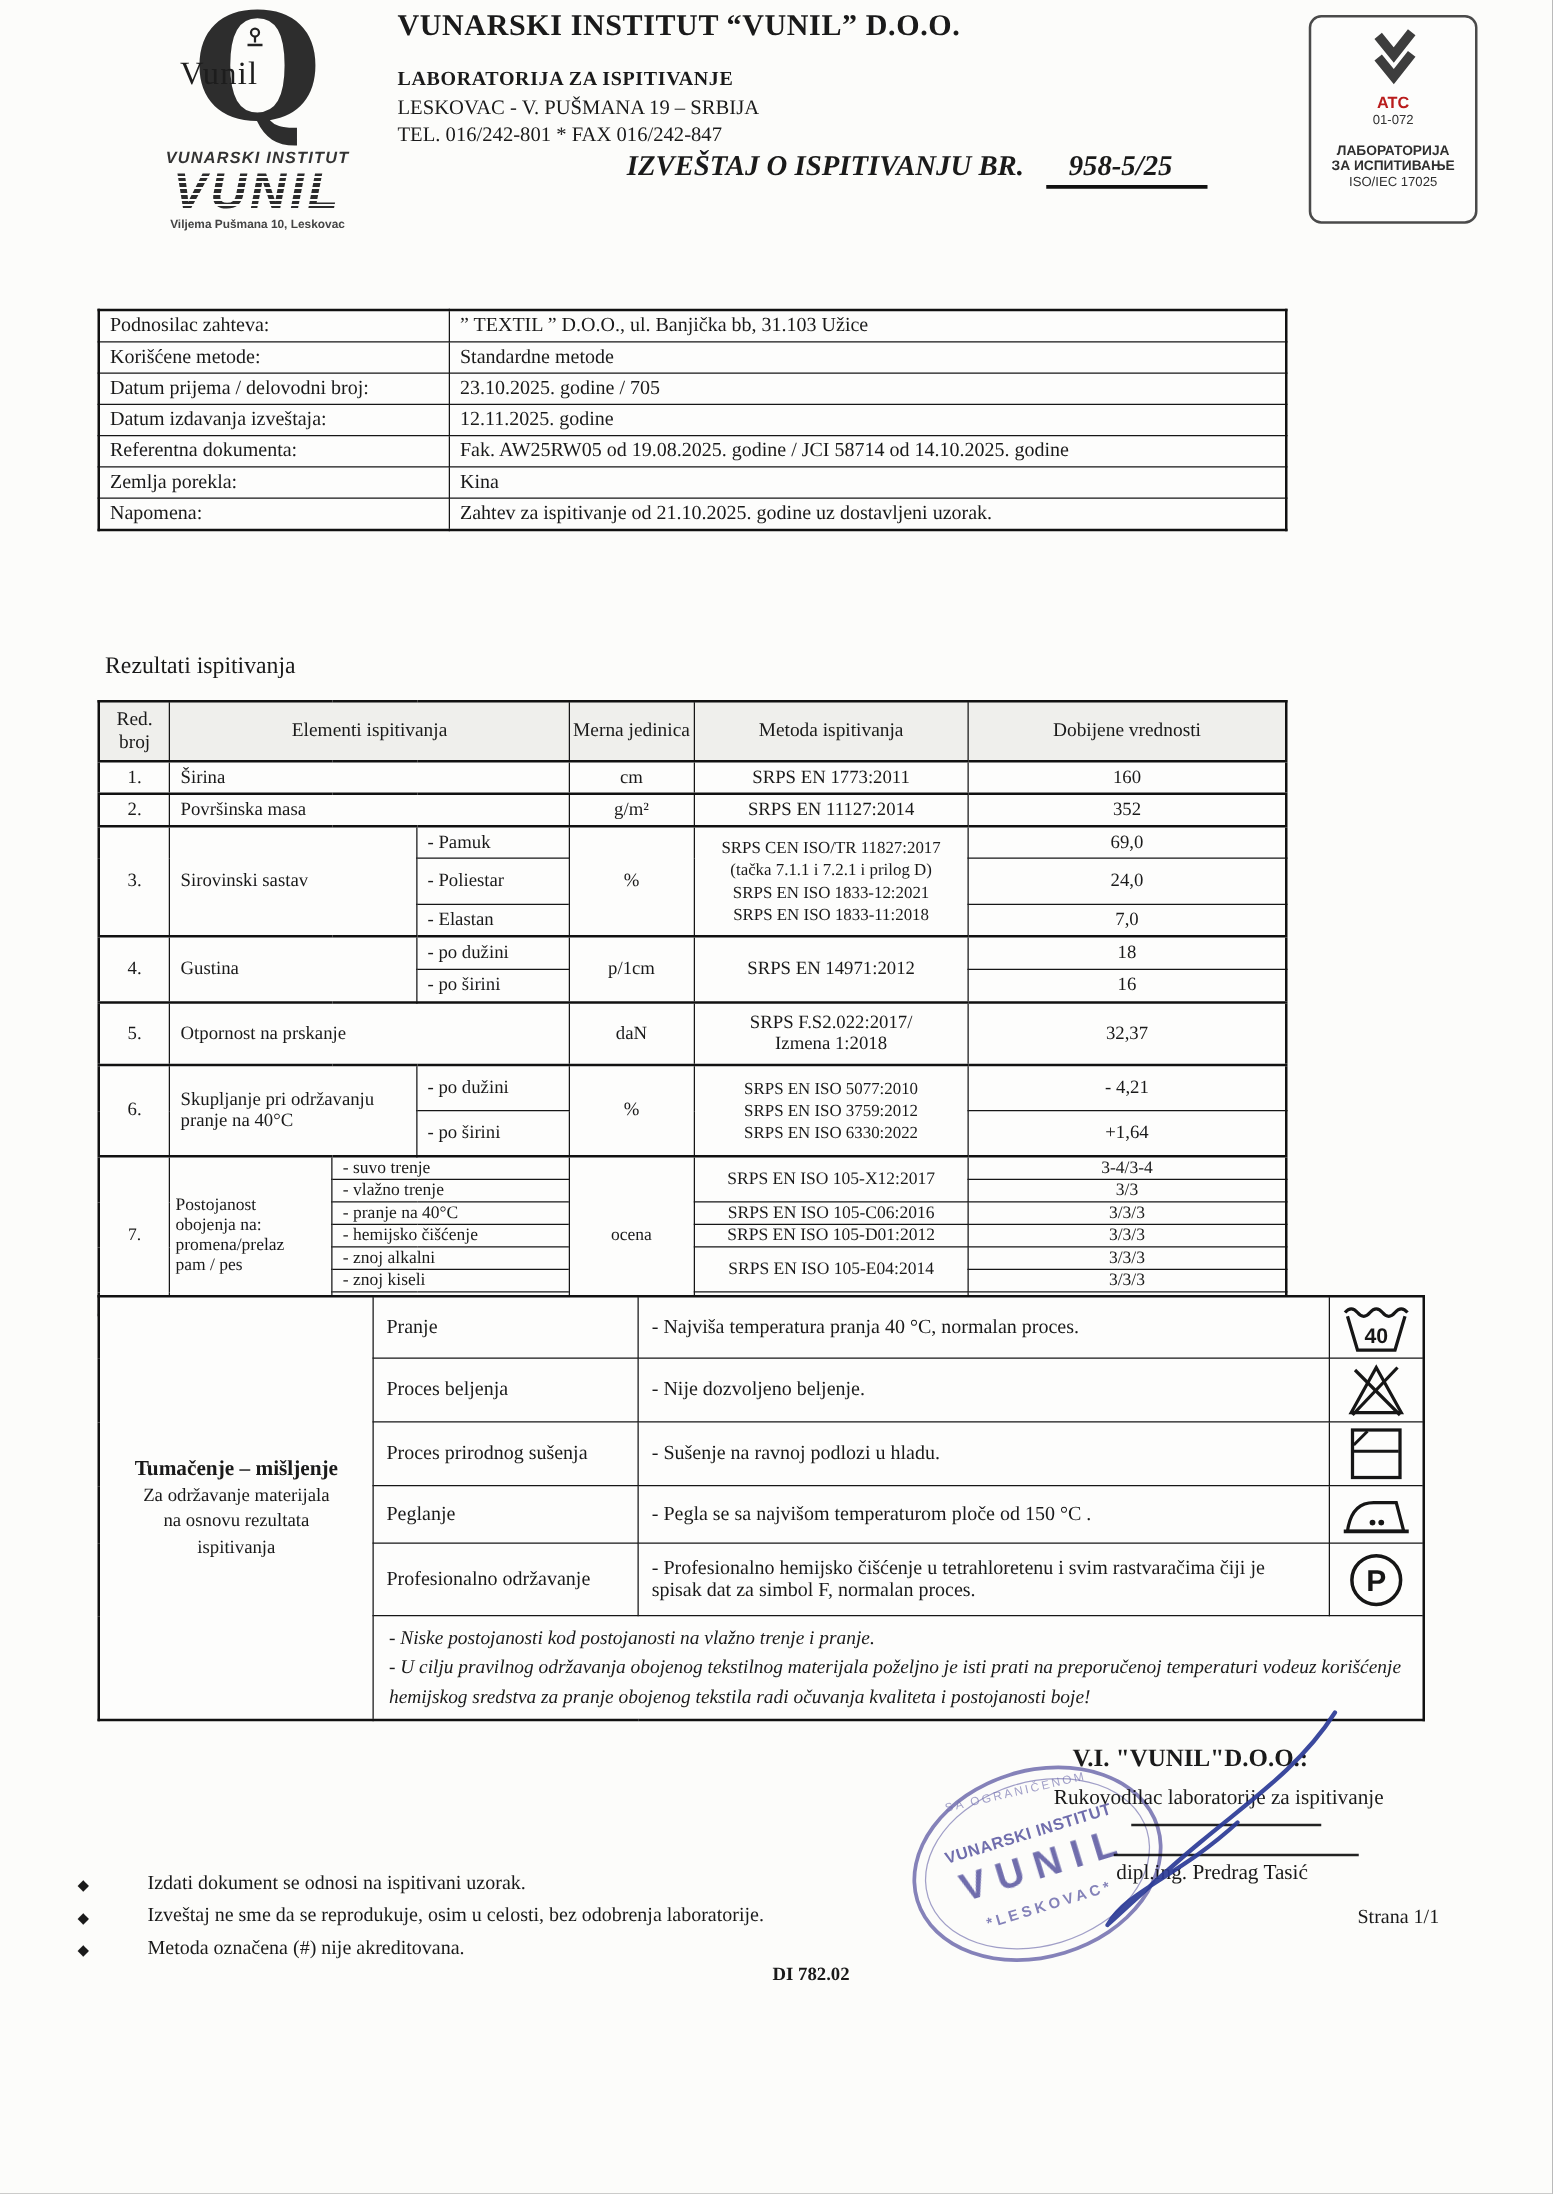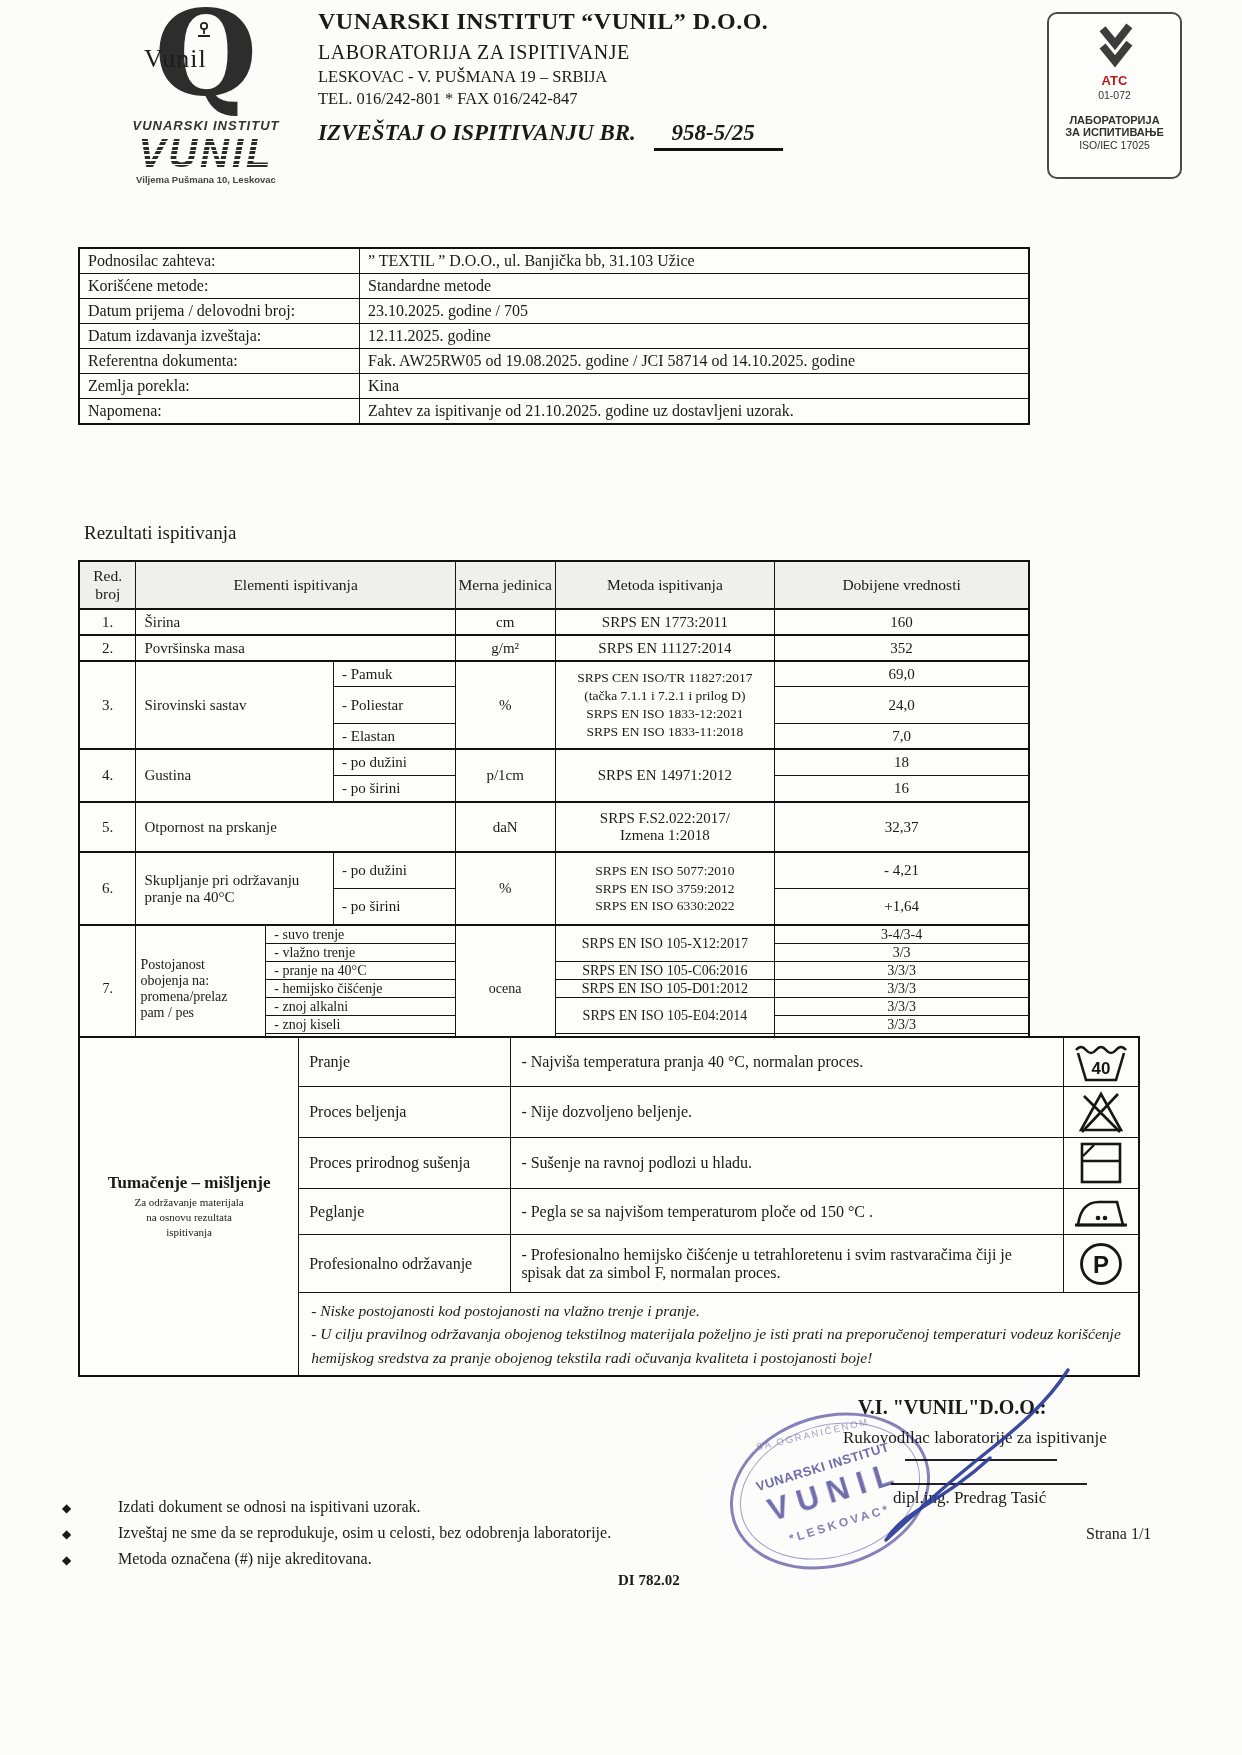--- a/index.html
+++ b/index.html
@@ -13,24 +13,24 @@
   .q-script{position:absolute;top:42px;left:36px;font-size:26px;color:#1d1d1d;letter-spacing:1px;}
   .q-micro{position:absolute;top:18px;left:86px;}
   .logo-line1{font-family:"Liberation Sans",sans-serif;font-style:italic;font-weight:700;font-size:13px;letter-spacing:1px;color:#333;}
   .wordmark{position:relative;display:inline-block;font-family:"Liberation Sans",sans-serif;
             font-style:italic;font-weight:700;font-size:40px;line-height:40px;letter-spacing:3px;color:#2b2b2b;}
   .wordmark::after{content:"";position:absolute;inset:0;
        background:repeating-linear-gradient(180deg,rgba(252,252,250,0) 0 3px,#fcfcfa 3px 4.6px);}
   .logo-addr{font-family:"Liberation Sans",sans-serif;font-weight:700;font-size:9.5px;color:#444;margin-top:1px;}
   .head-center{position:absolute;left:318px;top:8px;width:628px;text-align:left;}
   .inst-title{font-size:24px;font-weight:700;letter-spacing:.5px;}
-  .inst-lab{font-size:20px;font-weight:400;margin-top:6px;letter-spacing:.5px;}
+  .inst-lab{font-size:16px;font-weight:700;margin-top:20px;letter-spacing:.5px;}
   .inst-addr{font-size:16.5px;margin-top:3px;}
   .inst-tel{font-size:16.5px;margin-top:2px;}
-  .report-line{position:absolute;left:318px;top:120px;width:648px;text-align:left;
+  .report-line{position:absolute;left:318px;top:120px;width:648px;text-align:right;
                font-size:23px;font-weight:700;font-style:italic;}
   .report-no{display:inline-block;border-bottom:3px solid #111;padding:0 28px 2px 18px;margin-left:12px;}
   .badge{position:absolute;left:1047px;top:12px;width:131px;height:163px;border:2px solid #4a4a4a;
          border-radius:10px;text-align:center;font-family:"Liberation Sans",sans-serif;background:#fdfdfc;}
   .badge-acr{font-size:13px;font-weight:700;color:#b91c1c;margin-top:1px;}
   .badge-code{font-size:10.5px;color:#333;margin-top:1px;}
   .badge-l1{font-size:11px;font-weight:700;color:#2f2f2f;margin-top:13px;}
   .badge-l2{font-size:11px;font-weight:700;color:#2f2f2f;}
   .badge-l3{font-size:10.5px;color:#2f2f2f;margin-top:1px;}
   
@@ -56,21 +56,21 @@
   .t2 tr.h25 td{height:25px;}
   .t2 tr.h48 td{height:48px;}
   .t2 tr.h35 td{height:35px;}
   .t2 tr.r7 td{height:17px;font-size:14px;padding:0 4px;}
   .t2 tr.r7 td.sub{padding-left:8px;}
   
   .t3{top:1036px;width:1062px;font-size:16px;}
   .t3 td{padding:2px 10px;}
   .t3 .care-lbl{width:217px;text-align:center;vertical-align:middle;padding:0 6px;}
   .care-title{font-weight:700;font-size:17px;}
-  .care-sub{font-size:11px;line-height:1.35;margin-top:2px;}
+  .care-sub{font-size:15px;line-height:1.35;margin-top:2px;}
   .t3 .proc{width:200px;}
   .t3 .desc{width:570px;}
   .t3 .sym{width:75px;text-align:center;padding:2px 0;}
   .t3 tr.cr{height:46px;}
   .t3 tr.cr5{height:58px;}
   .t3 .notes{font-style:italic;font-size:15.5px;line-height:1.5;padding:6px 12px;height:64px;vertical-align:top;}
   .icon{display:inline-block;vertical-align:middle;}
   
   .sig-company{position:absolute;left:858px;top:1396px;font-size:20px;font-weight:700;}
   .sig-role{position:absolute;left:843px;top:1428px;font-size:17px;}

